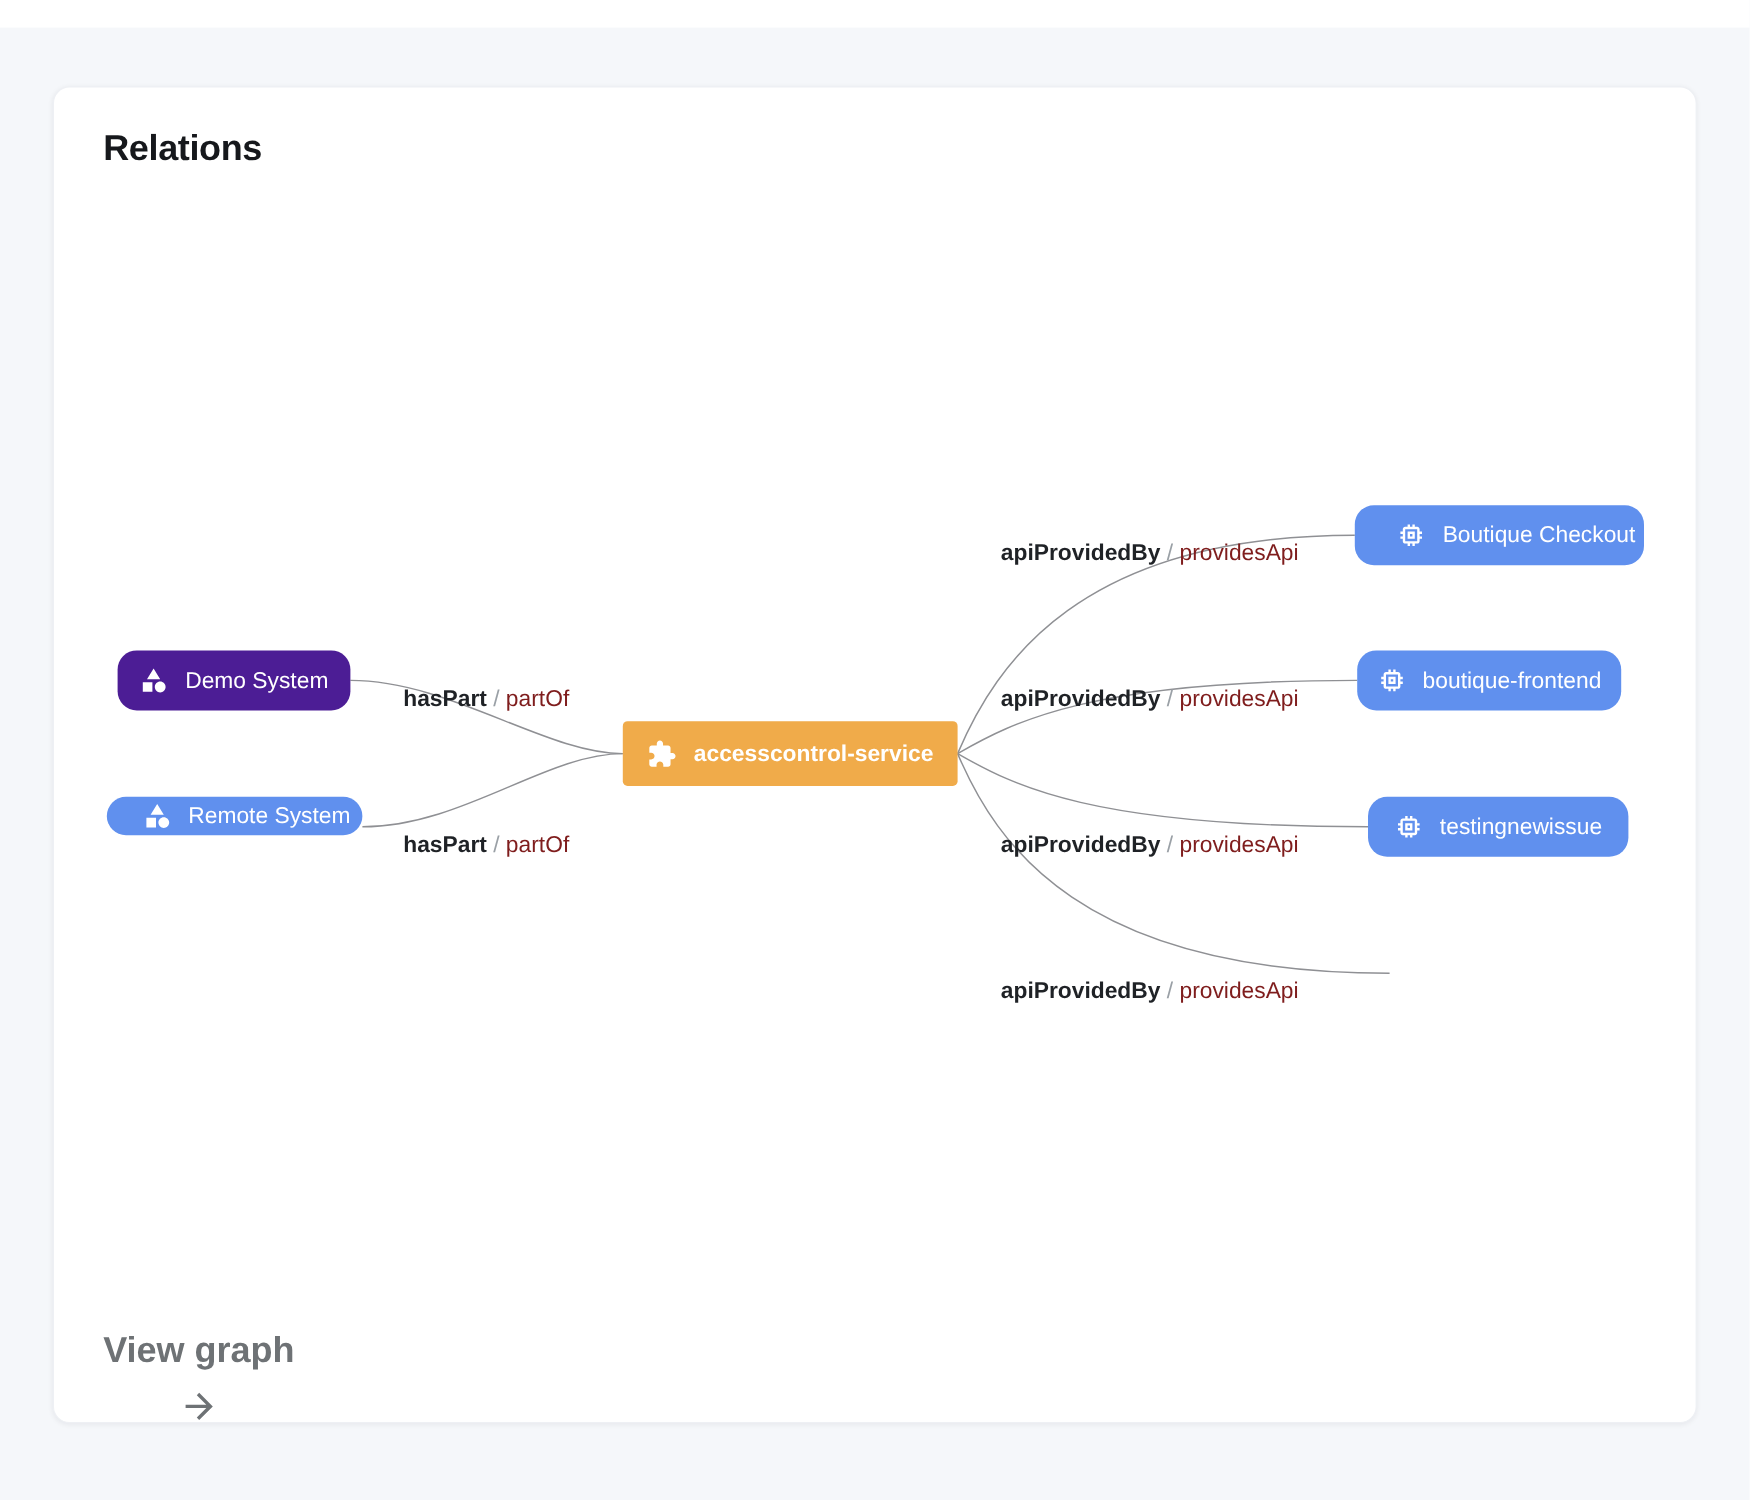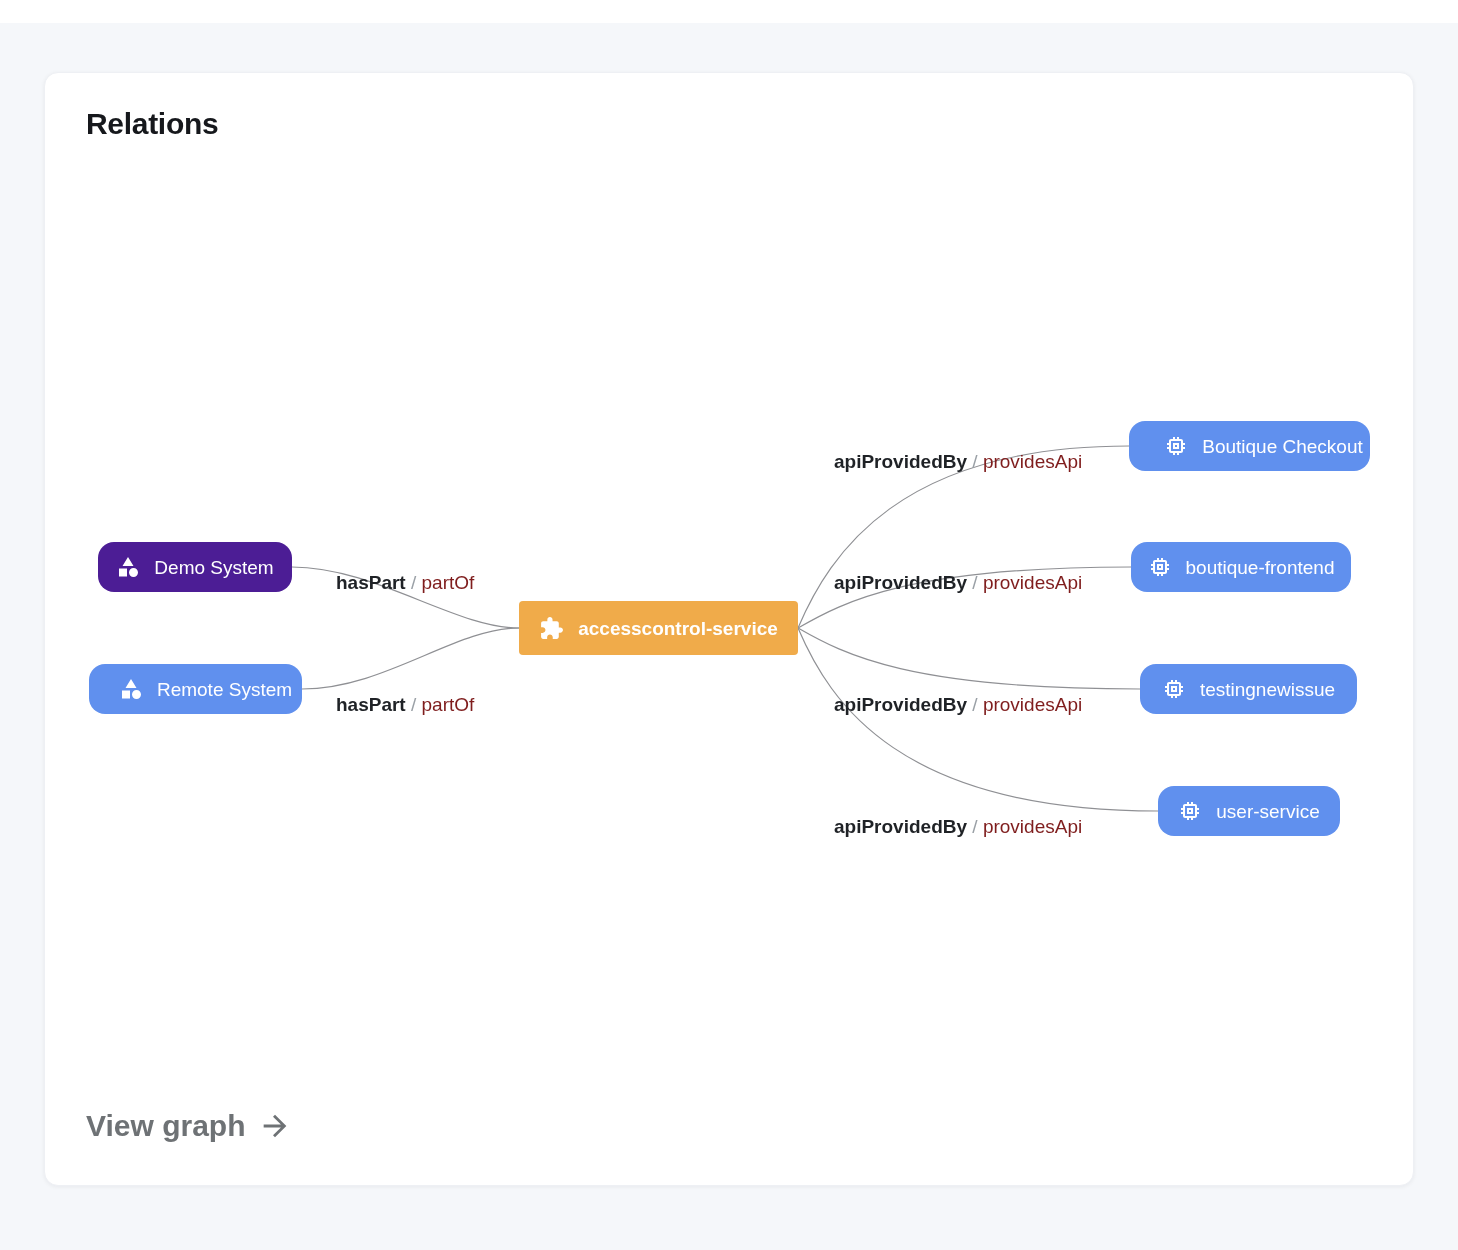--- a/index.html
+++ b/index.html
@@ -31,21 +31,21 @@
 
   .node {
     position:absolute; display:flex; align-items:center; justify-content:center;
     gap:14px; color:#ffffff; border-radius:16px; white-space:nowrap;
     cursor:pointer;
   }
   .node .nlabel { font-size:19px; font-weight:500; line-height:1; }
   .node svg { flex:0 0 auto; }
 
   #node-demo     { left:53px;   top:469px; width:194px; height:50px; }
-  #node-remote   { left:44px;   top:591px; width:213px; height:50px;padding-left:20px; }
+  #node-remote   { left:44px;   top:591px; width:213px; height:32px;padding-left:20px; }
   #node-center   { left:474px;  top:528px; width:279px; height:54px; border-radius:4px; }
   #node-center .nlabel { font-weight:700; }
   #node-checkout { left:1084px; top:348px; width:241px; height:50px; }
   #node-frontend { left:1086px; top:469px; width:220px; height:50px; }
   #node-testing  { left:1095px; top:591px; width:217px; height:50px; }
   #node-user     { left:1113px; top:713px; width:182px; height:50px; }
 
   .edge-label {
     position:absolute; font-size:19px; white-space:nowrap; line-height:1.35;
   }
@@ -57,21 +57,21 @@
   #el-src-1 { left:291px; top:619px; }
   #el-tgt-0 { left:789px; top:376px; }
   #el-tgt-1 { left:789px; top:497px; }
   #el-tgt-2 { left:789px; top:619px; }
   #el-tgt-3 { left:789px; top:741px; }
 
   .view-graph {
     position:absolute; left:41px; top:1036px;
     display:flex; align-items:center; gap:12px;
     font-size:30px; font-weight:700; color:#6e7275;
-    cursor:pointer; text-decoration:none;
+    cursor:pointer; text-decoration:none;flex-direction:column;
   }
 </style>
 </head>
 <body>
 
 <div class="top-strip"></div>
 
 <div class="card">
   <h2 class="card-title">Relations</h2>
 
@@ -121,26 +121,20 @@
       <span class="nlabel">boutique-frontend</span>
     </div>
 
     <div class="node" id="node-testing" style="background-color: rgb(96, 144, 238);">
       <svg width="24" height="24" viewBox="0 0 24 24">
           <path fill="#ffffff" d="M15 9H9v6h6V9zm-2 4h-2v-2h2v2zm8-2V9h-2V7c0-1.1-.9-2-2-2h-2V3h-2v2h-2V3H9v2H7c-1.1 0-2 .9-2 2v2H3v2h2v2H3v2h2v2c0 1.1.9 2 2 2h2v2h2v-2h2v2h2v-2h2c1.1 0 2-.9 2-2v-2h2v-2h-2v-2h2zm-4 6H7V7h10v10z"></path>
         </svg>
       <span class="nlabel">testingnewissue</span>
     </div>
 
-    <div class="node" id="node-user" style="background-color: rgb(96, 144, 238);">
-      <svg width="24" height="24" viewBox="0 0 24 24">
-          <path fill="#ffffff" d="M15 9H9v6h6V9zm-2 4h-2v-2h2v2zm8-2V9h-2V7c0-1.1-.9-2-2-2h-2V3h-2v2h-2V3H9v2H7c-1.1 0-2 .9-2 2v2H3v2h2v2H3v2h2v2c0 1.1.9 2 2 2h2v2h2v-2h2v2h2v-2h2c1.1 0 2-.9 2-2v-2h2v-2h-2v-2h2zm-4 6H7V7h10v10z"></path>
-        </svg>
-      <span class="nlabel">user-service</span>
-    </div>
 
     <div class="edge-label" id="el-src-0"><span class="rel">hasPart</span><span class="sep"> / </span><span class="inv">partOf</span></div>
 
     <div class="edge-label" id="el-src-1"><span class="rel">hasPart</span><span class="sep"> / </span><span class="inv">partOf</span></div>
 
     <div class="edge-label" id="el-tgt-0"><span class="rel">apiProvidedBy</span><span class="sep"> / </span><span class="inv">providesApi</span></div>
 
     <div class="edge-label" id="el-tgt-1"><span class="rel">apiProvidedBy</span><span class="sep"> / </span><span class="inv">providesApi</span></div>
 
     <div class="edge-label" id="el-tgt-2"><span class="rel">apiProvidedBy</span><span class="sep"> / </span><span class="inv">providesApi</span></div>

